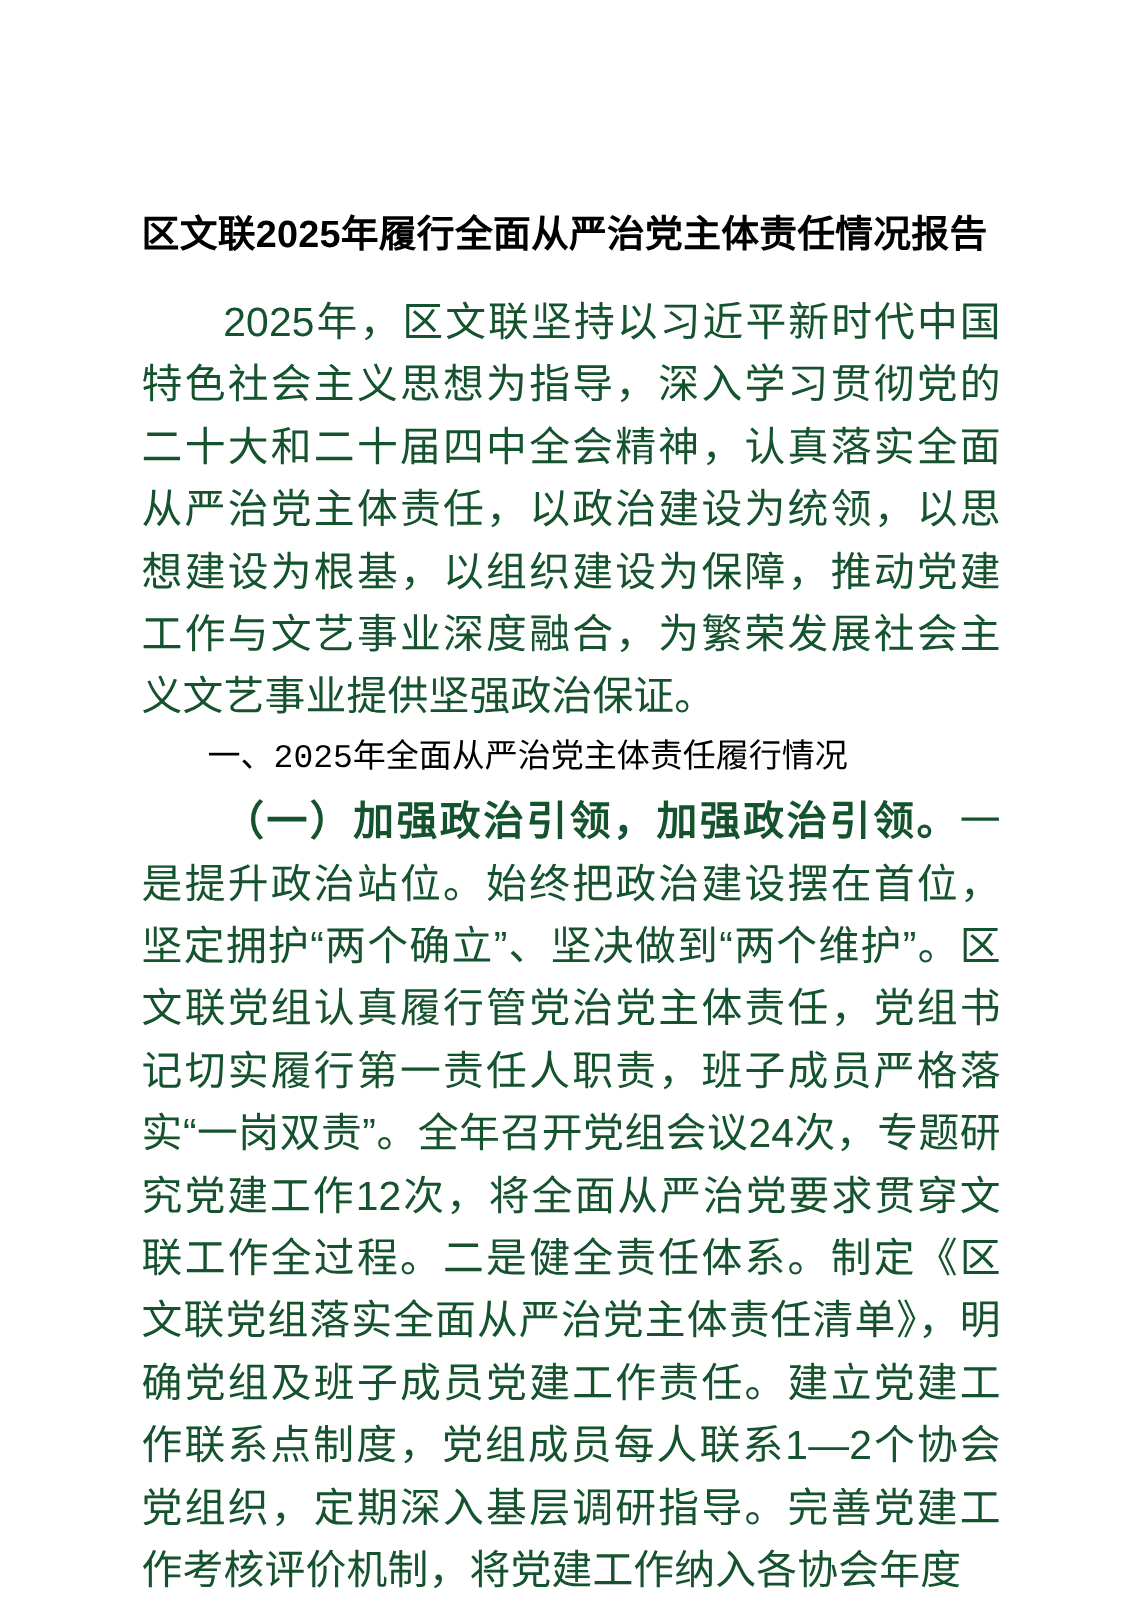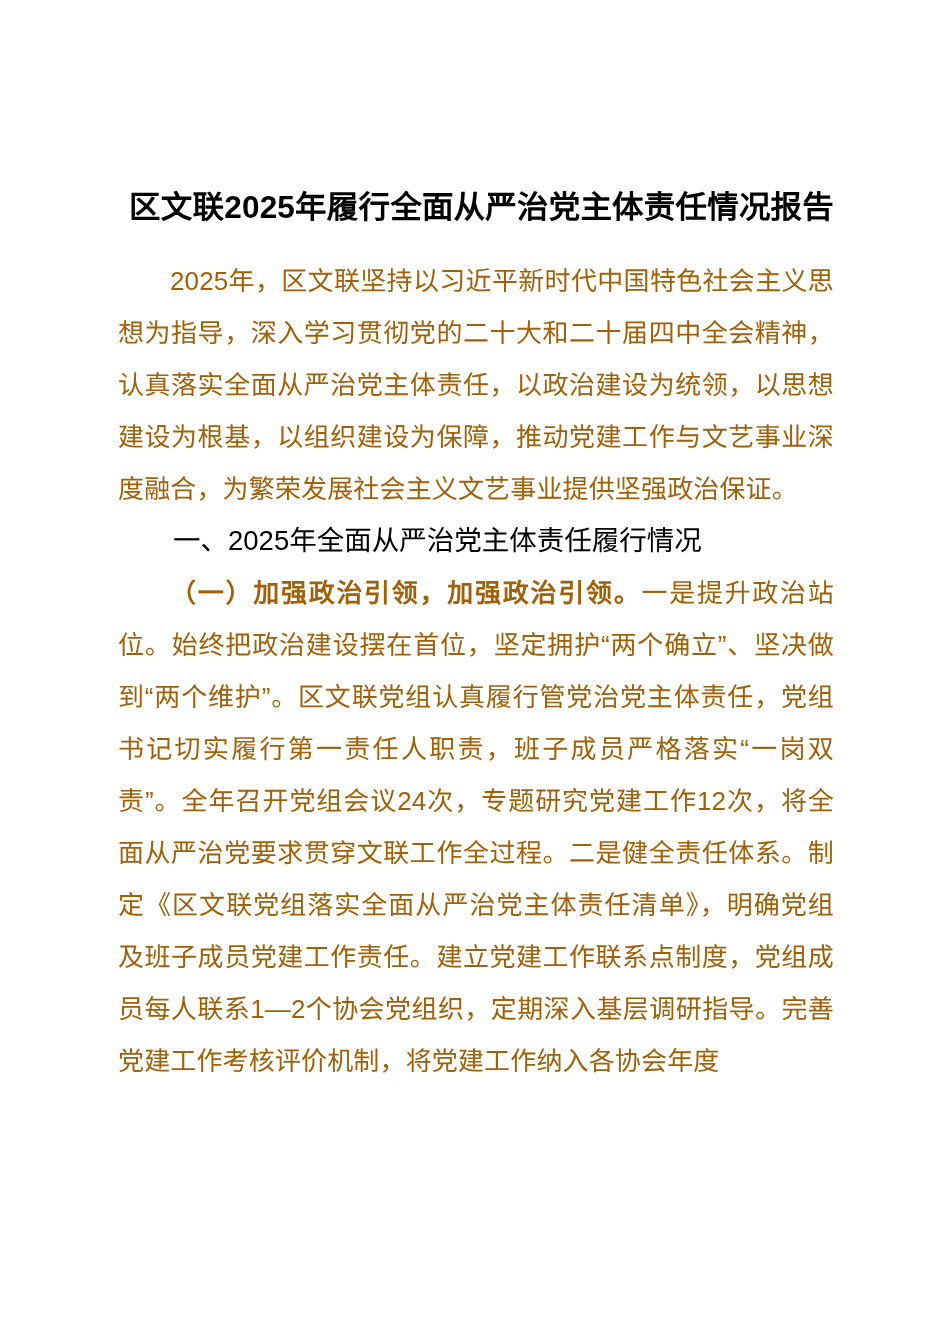--- a/index.html
+++ b/index.html
@@ -27,48 +27,48 @@
     top: 172px;
     width: 716px;
   }
 
   
   .doc-title {
     font-family: "Liberation Sans", "DejaVu Sans", sans-serif;
     font-weight: 700;
     font-size: 31.5px;
     line-height: 47px;
-    text-align: right;
+    text-align: left;
     letter-spacing: 0.2px;
-    margin: 12px 0 24px 0;
+    margin: 0 0 24px 0;
     color: #000000;
     word-break: break-all;
   }
 
   
   .para {
     font-family: "Liberation Sans", "DejaVu Sans", sans-serif;
     font-weight: 400;
-    font-size: 26px;
+    font-size: 34px;
     line-height: 52px;
     text-align: justify;
     text-justify: inter-ideograph;
     margin: 0;
-    color: #a16207;
+    color: #14532d;
     word-break: break-all;
     letter-spacing: 0.15px;
   }
 
   .para.indent {
     text-indent: 2em;
   }
 
   
   .section-heading {
-    font-family: Liberation Sans, sans-serif;
+    font-family: Liberation Mono, monospace;
     font-weight: 400;
     font-size: 27.5px;
     line-height: 52px;
     text-indent: 2em;
     margin: 0;
     color: #000000;
     word-break: break-all;
   }
 
   .lead-bold {

